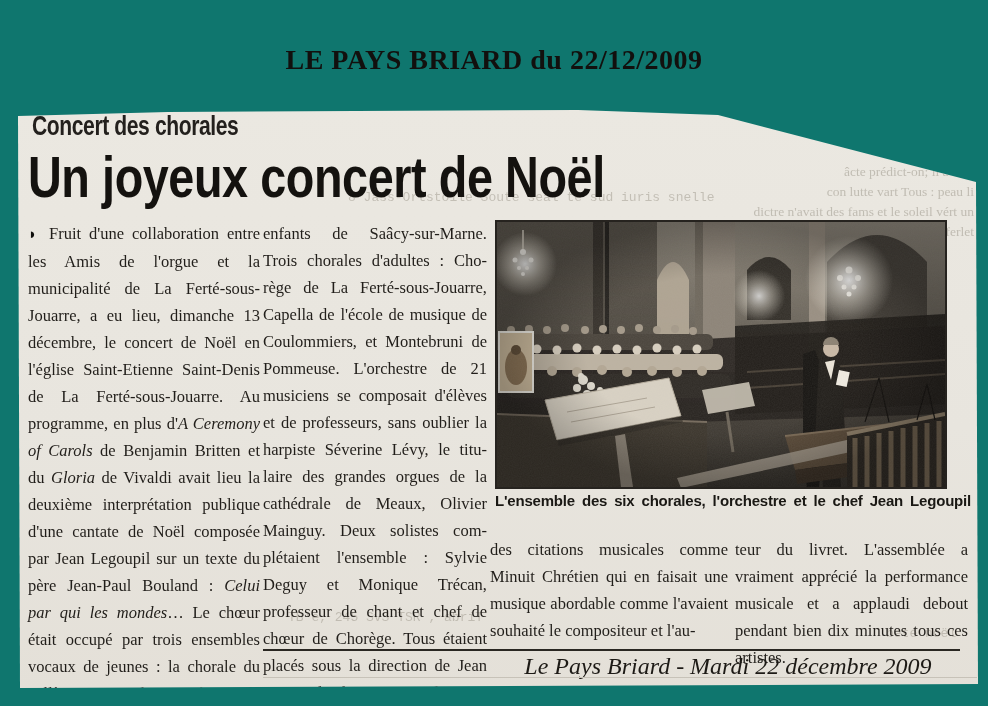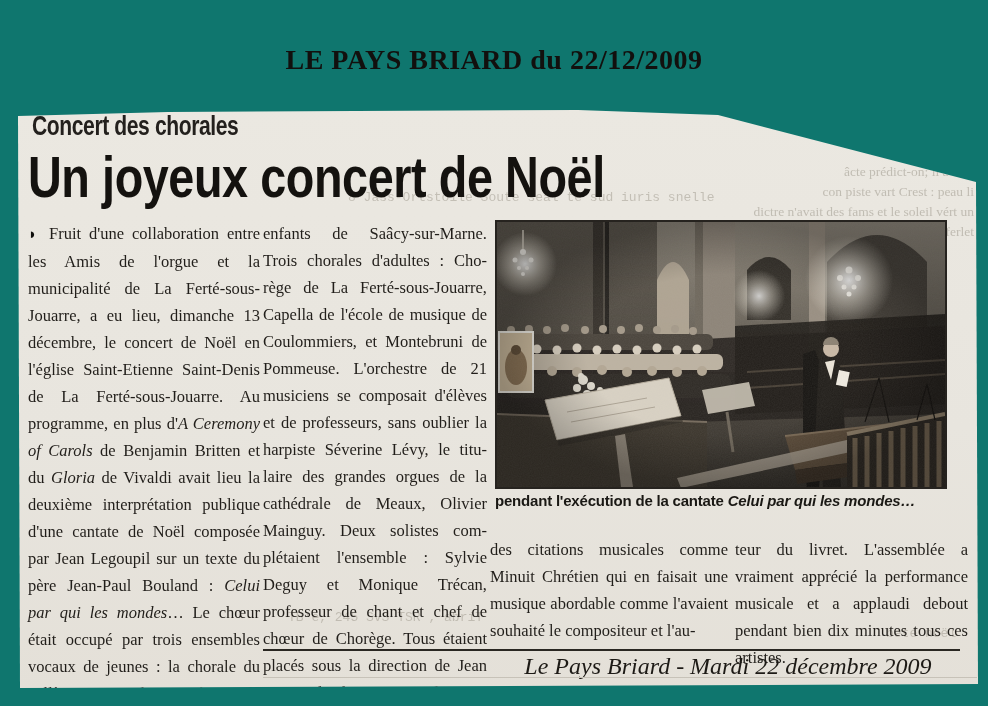--- a/index.html
+++ b/index.html
@@ -58,21 +58,21 @@
 <body>
 
 <div id="page">
 
   <div class="scan-title">LE PAYS BRIARD du 22/12/2009</div>
 
   <div id="clip">
 
     <div class="bleed-block">
       <div>âcte prédict-on; il à la is</div>
-      <div>con piste vart Crest : peau li</div>
+      <div>con lutte vart Tous : peau li</div>
       <div>dictre n'avait des fams et le soleil vért un ferlet</div>
     </div>
     <div class="bleed" style="left:330px;top:84px;">8 Jass-Ortstoile Soute seal te sud iuris snelle</div>
     <div class="bleed" style="left:270px;top:504px;">TB'e, 245 SvS  TSR , abriT</div>
     <div class="bleed" style="left:868px;top:520px;">beté noël</div>
 
     <div class="z kicker">Concert des chorales</div>
     <div class="z headline">Un joyeux concert de Noël</div>
 
     <div class="z col" id="col1">
@@ -244,21 +244,21 @@
         </g>
 
         <path d="M368,200 l14,-44 M382,156 l10,44 M420,198 l10,-36 M430,162 l8,36" stroke="#14110e" stroke-width="1.2" fill="none"></path>
 
         <rect width="448" height="265" filter="url(#fGrain)" opacity=".22"></rect>
         <rect width="448" height="265" fill="url(#gVig)"></rect>
       </svg>
     </div>
 
     <div class="z caption">
-      <div><span>pendant l'exécution de la cantate </span><i>Celui par qui les mondes…</i></div>
+      <div class="cap-line1">L'ensemble des six chorales, l'orchestre et le chef Jean Legoupil</div>
     </div>
 
     <div class="z rule-top"></div>
     <div class="z source">Le Pays Briard - Mardi 22 décembre 2009</div>
     <div class="z rule-bottom"></div>
 
   </div>
 </div>
 
 </body></html>

